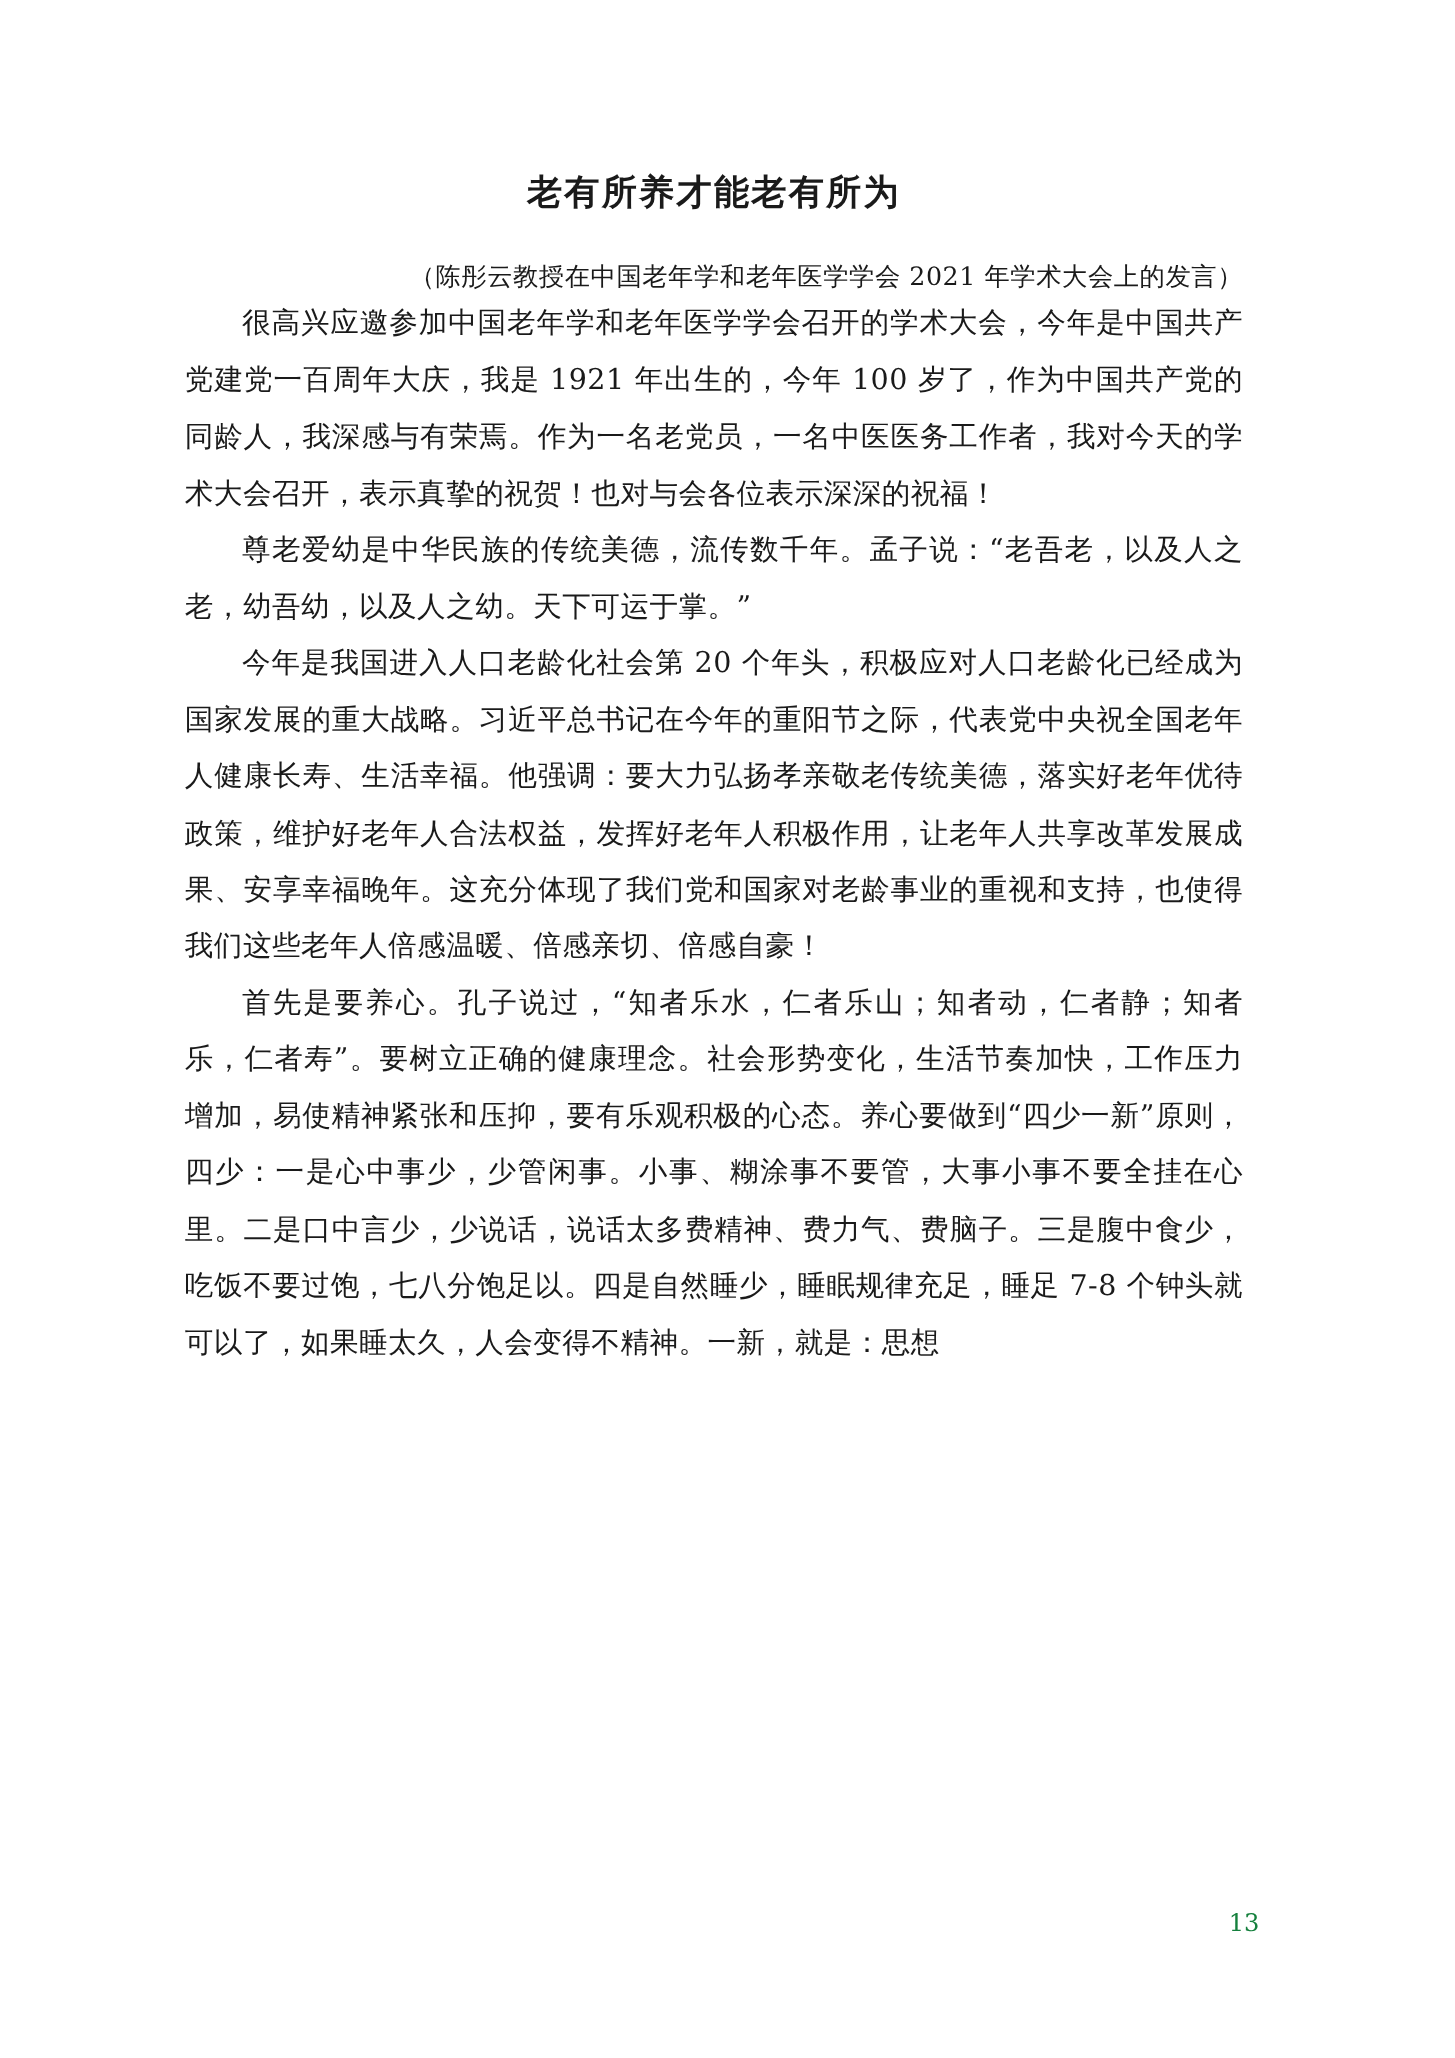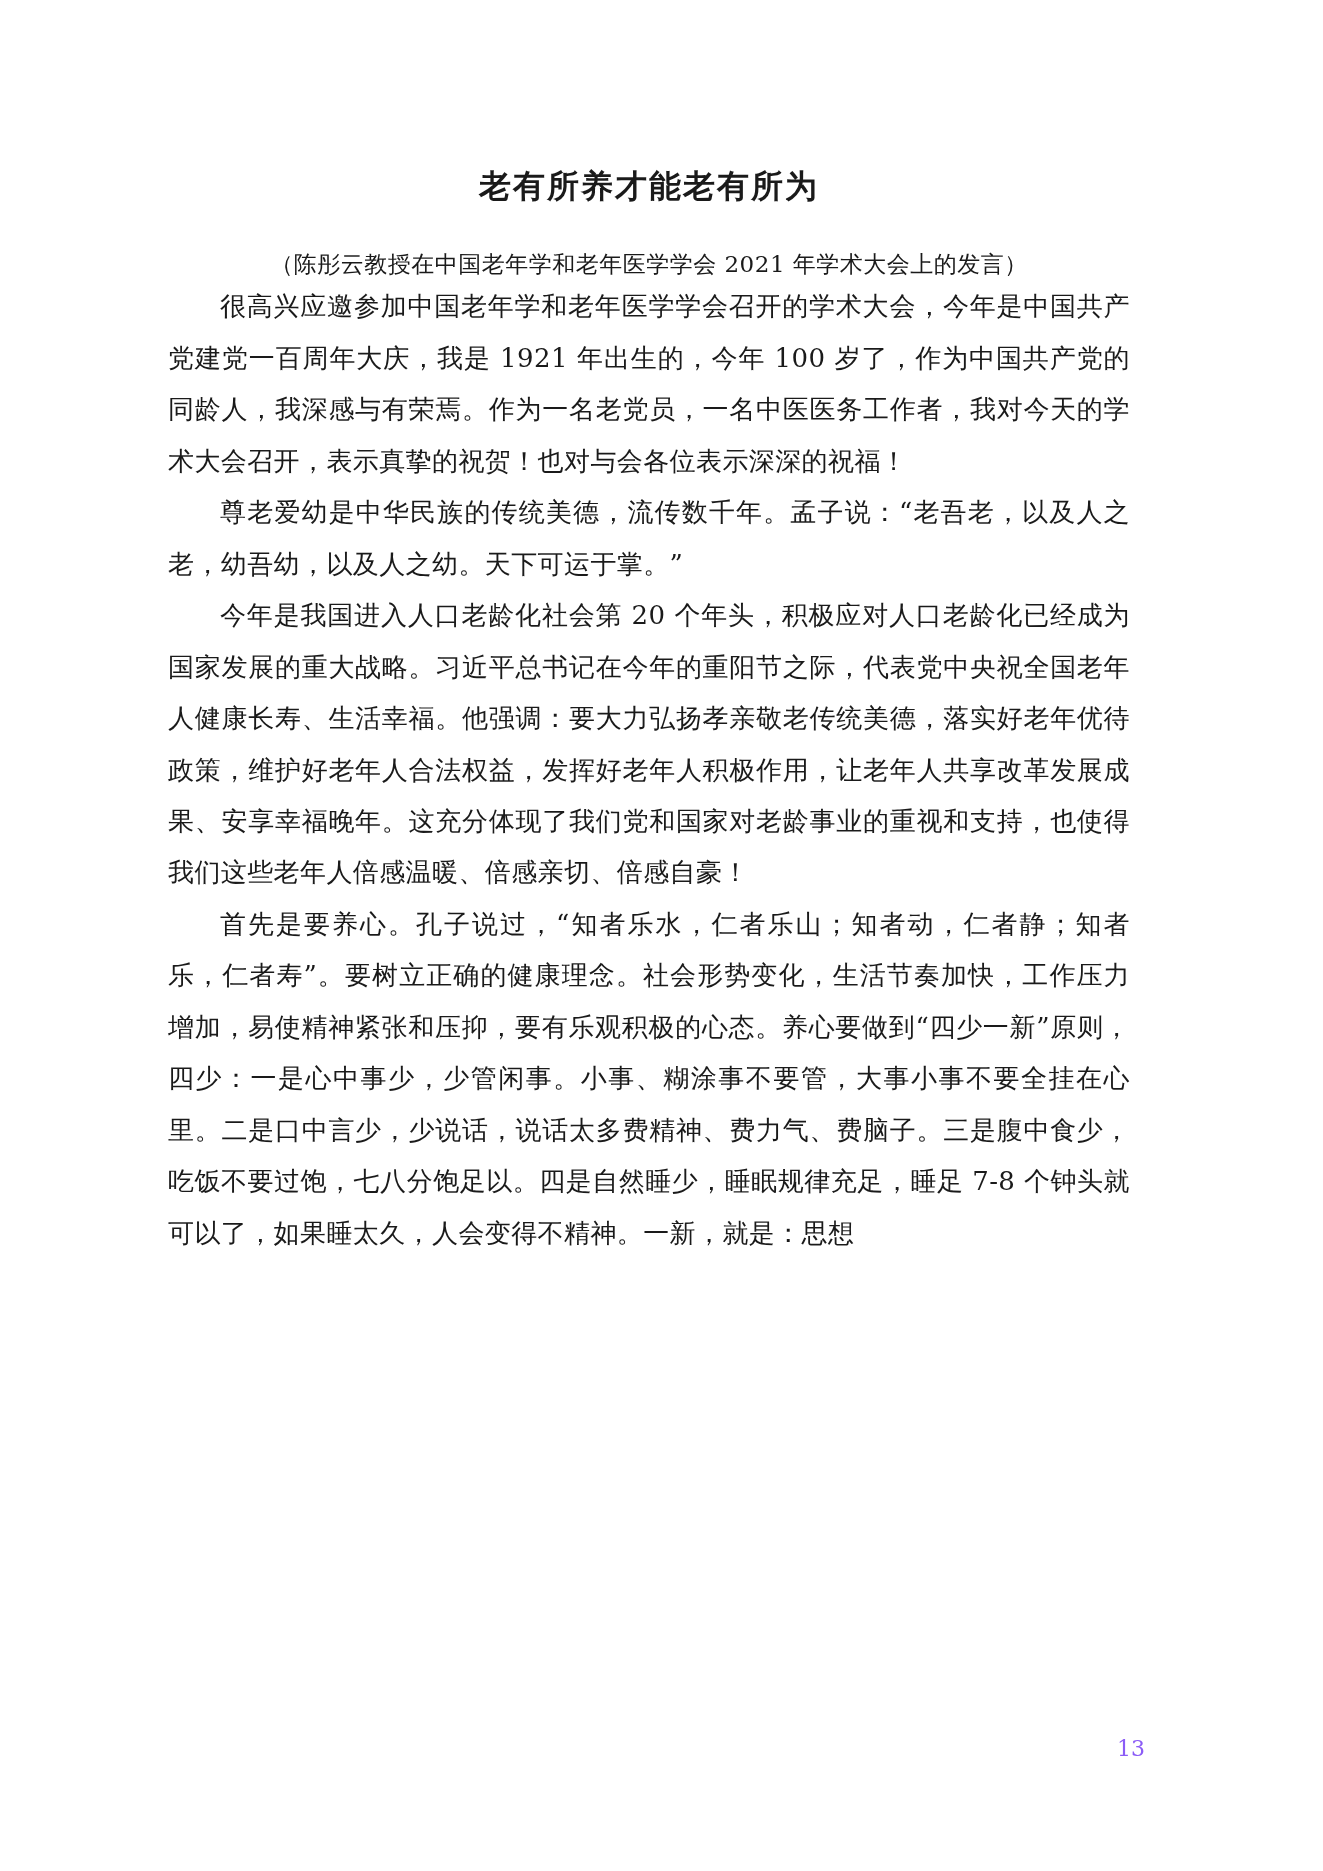--- a/index.html
+++ b/index.html
@@ -17,34 +17,34 @@
     width: 1323px;
     height: 1871px;
     margin: 0 auto;
     background: #ffffff;
     box-sizing: border-box;
     overflow: hidden;
   }
   .content {
     position: absolute;
     left: 168px;
-    top: 164px;
+    top: 152px;
     width: 962px;
   }
   .doc-title {
     text-align: center;
     font-size: 32px;
     font-weight: bold;
     letter-spacing: 2px;
     line-height: 1.4;
     margin: 0 0 4px 0;
     font-family: "DejaVu Sans", "Liberation Sans", sans-serif;
   }
   .doc-subtitle {
-    text-align: center;
+    text-align: right;
     font-size: 23px;
     line-height: 1.5;
     margin: 38px 0 0 0;
     letter-spacing: 0.5px;
     font-family: "DejaVu Serif", "Liberation Serif", serif;
   }
   .salutation {
     font-size: 23.5px;
     line-height: 1.98;
     margin: 34px 0 0 0;
@@ -65,21 +65,21 @@
   p.body-para .lead-bold {
     font-weight: normal;
     font-family: "DejaVu Sans", "Liberation Sans", sans-serif;
   }
   .page-number {
     position: absolute;
     right: 178px;
     bottom: 110px;
     font-size: 22px;
     font-family: "DejaVu Serif", "Liberation Serif", serif;
-    color: #8b5cf6;
+    color: #15803d;
   }
 </style>
 </head>
 <body>
 
 <div class="page">
 
   <div class="content">
 
     <h1 class="doc-title">老有所养才能老有所为</h1>

